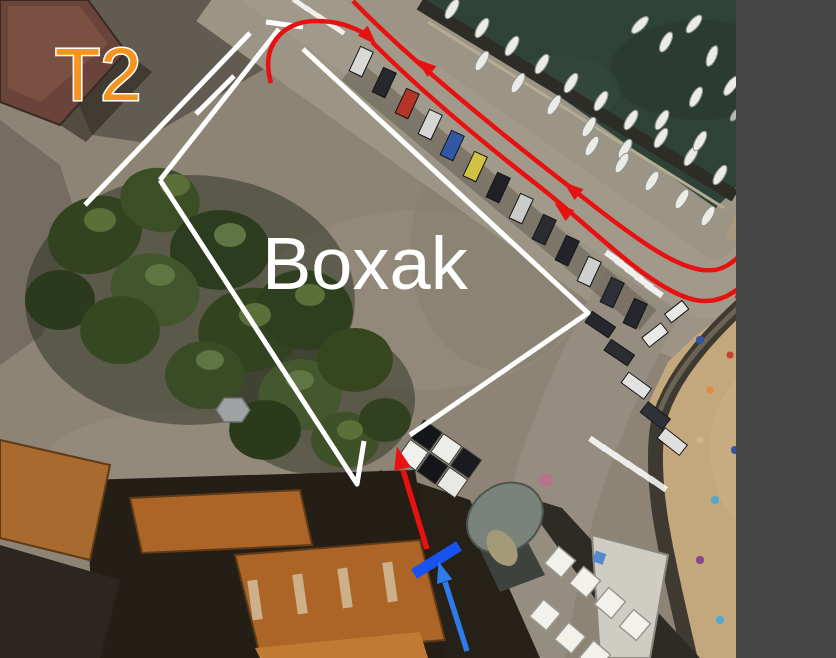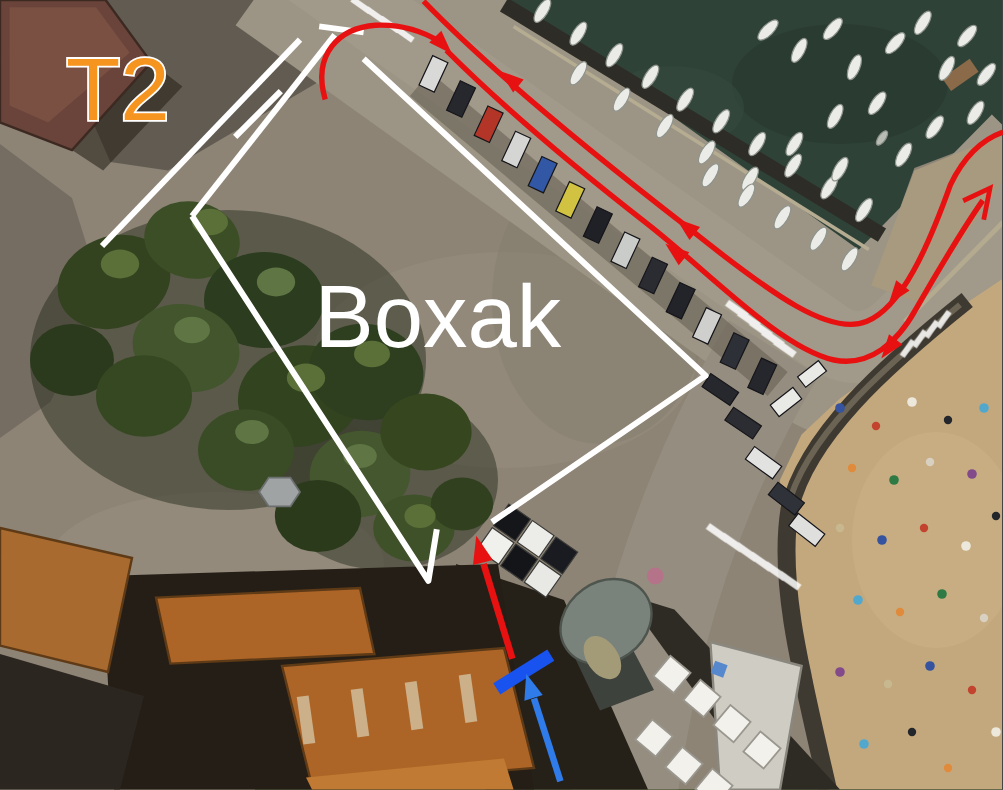--- a/index.html
+++ b/index.html
@@ -1,18 +1,18 @@
 <!DOCTYPE html>
 <html><head>
 <meta charset="utf-8">
 <style>
   html,body{margin:0;padding:0;background:#444;}
   .map-wrap{
-    position:relative;width:835px;height:658px;overflow:hidden;
-    background:#4d7c0f;font-family:"Liberation Sans",sans-serif;
+    position:relative;width:736px;height:658px;overflow:hidden;
+    background:#fef9c3;font-family:"Liberation Sans",sans-serif;
   }
   .map-wrap svg{position:absolute;left:0;top:0;display:block;}
   .lbl{font-family:"Liberation Sans",sans-serif;}
 </style>
 </head>
 <body>
 
 <div class="map-wrap">
 <svg viewBox="0 0 836 658" width="836" height="658" xmlns="http://www.w3.org/2000/svg">
 

